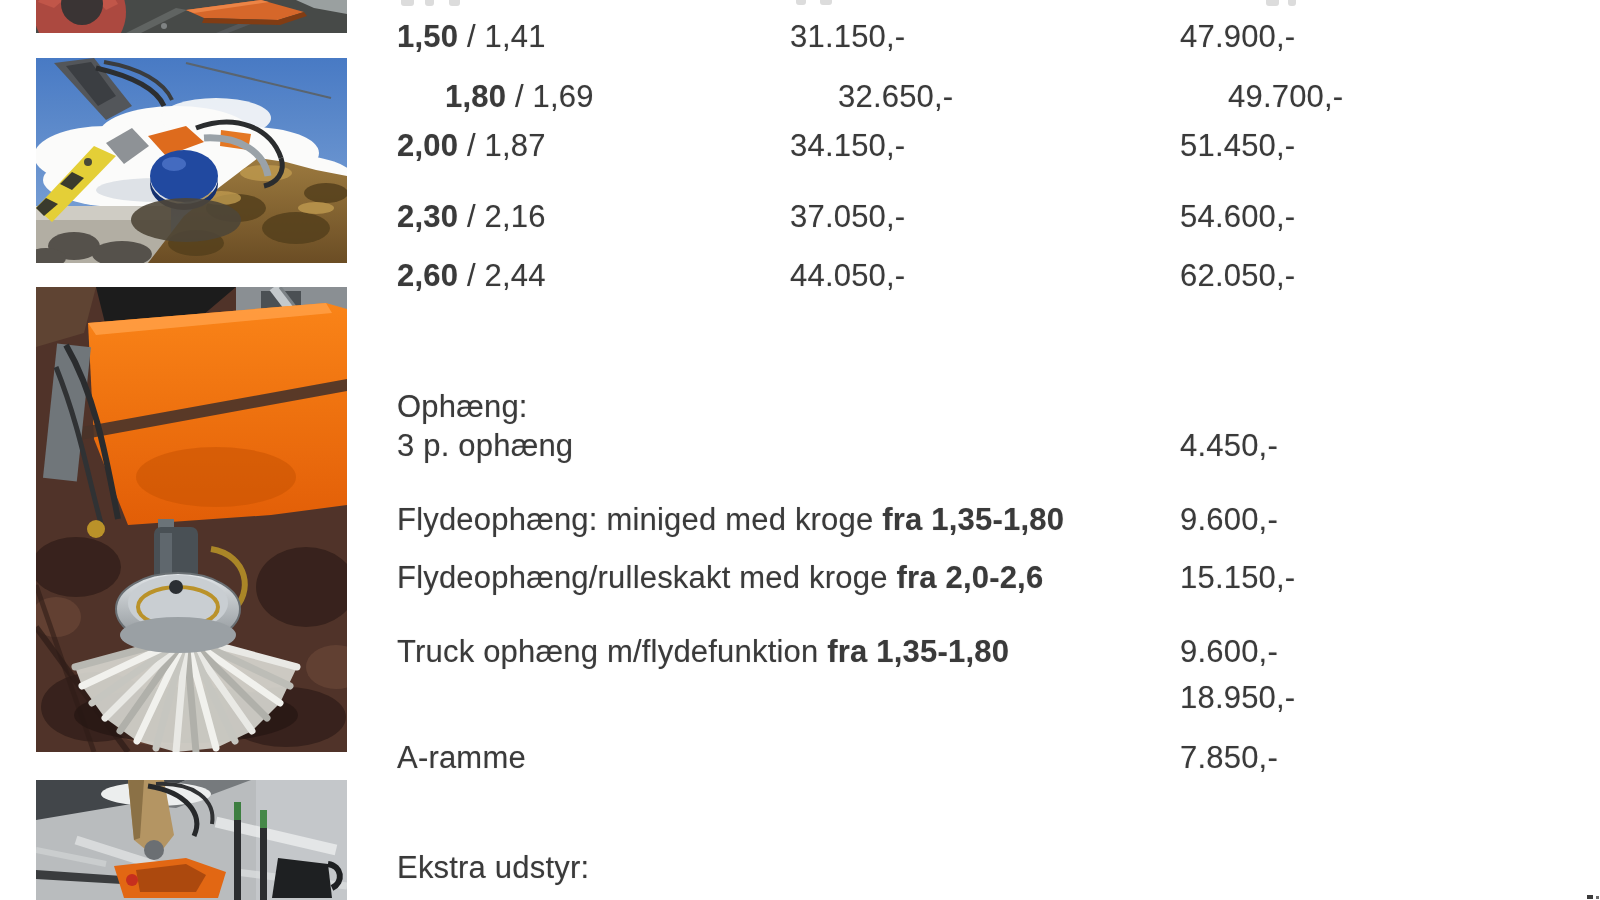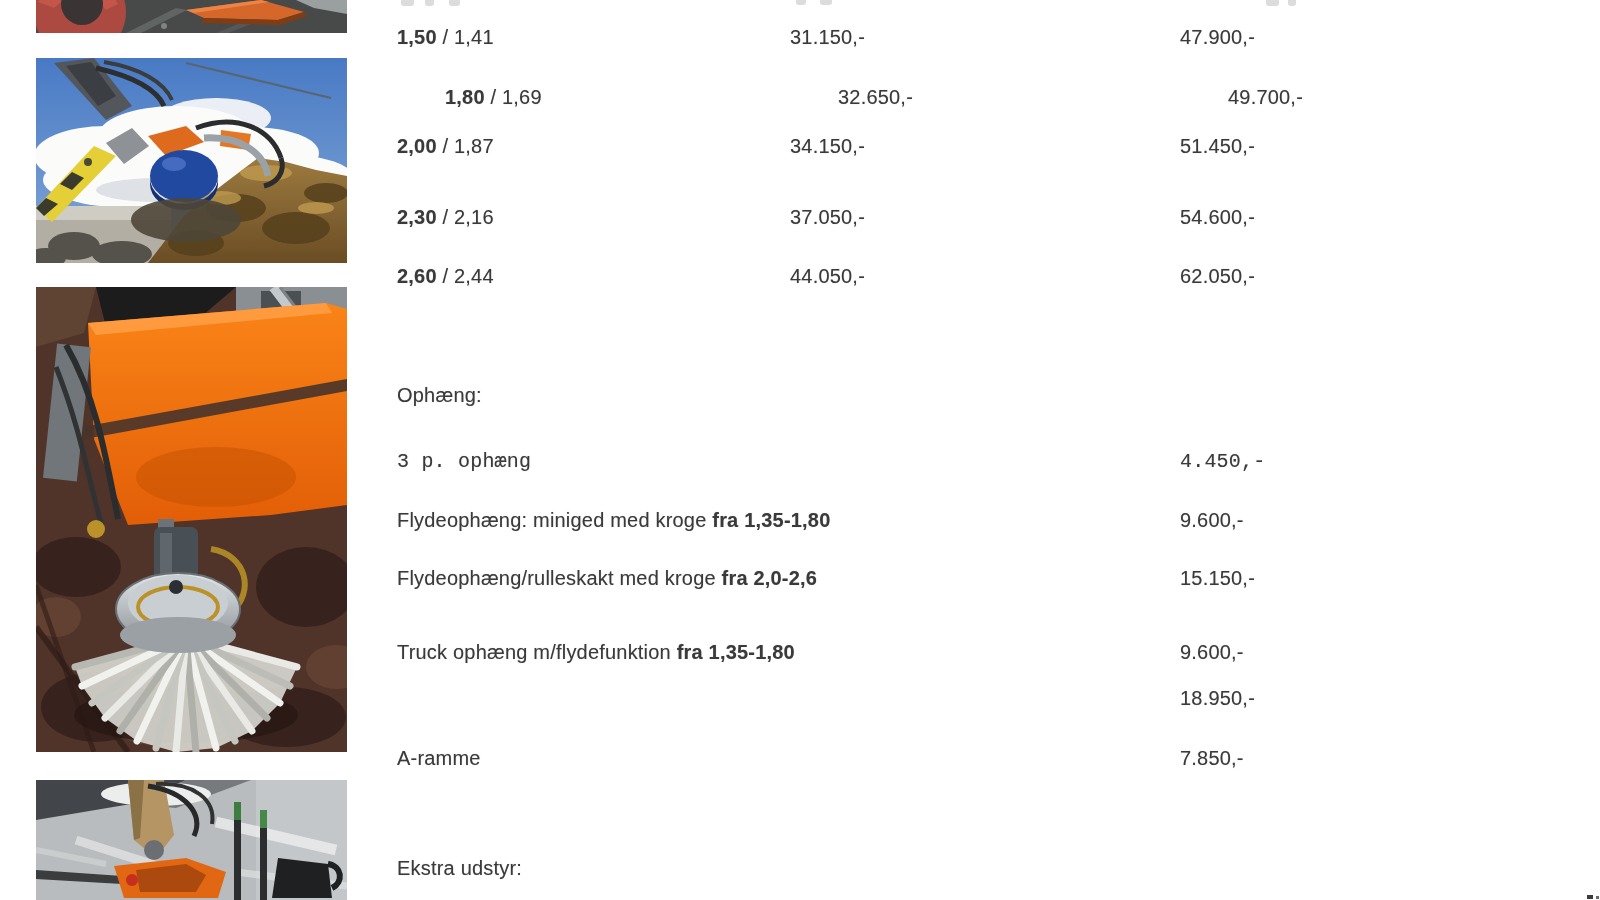--- a/index.html
+++ b/index.html
@@ -16,30 +16,30 @@
   
   .photo { position:absolute; left:36px; width:311px; overflow:hidden; background:#888; }
   .photo svg { display:block; width:100%; height:100%; filter:blur(0.7px) saturate(1.05); }
   .photo-1 { top:0;    height:33px;  }
   .photo-2 { top:58px;  height:205px; }
   .photo-3 { top:287px; height:465px; }
   .photo-4 { top:780px; height:120px; }
 
   
   .line { position:absolute; left:0; width:100%; height:44px; line-height:44px;
-          font-size:20px; letter-spacing:0.2px;
+          font-size:31px; letter-spacing:0.2px;
           text-shadow:0 0 1px rgba(58,58,58,0.35); }
   .c1 { position:absolute; left:397px; white-space:pre; }
   .c2 { position:absolute; left:790px; white-space:pre; }
   .c3 { position:absolute; left:1180px; white-space:pre; }
   .bold, .c1 b { font-weight:700; }
 
   .r0 { top:15px; }  .r1 { top:75px;margin-left:48px; }  .r2 { top:124px; } .r3 { top:195px; } .r4 { top:254px;padding-left:41px; }
-  .h-mounts { top:373px; }
-  .m0 { top:440px;font-family:Liberation Mono, monospace; } .m1 { top:498px; } .m2 { top:556px; }
+  .h-mounts { top:385px; }
+  .m0 { top:424px; } .m1 { top:498px; } .m2 { top:556px; }
   .m3 { top:630px; } .m4 { top:676px; } .m5 { top:736px; }
   .h-extras { top:846px; }
 
   
   .remnant { position:absolute; top:0; height:6px; background:#bfbfbf; opacity:0.55; border-radius:0 0 3px 3px; }
   .rem-a { left:401px;  width:13px; }
   .rem-b { left:425px;  width:9px;  }
   .rem-c { left:449px;  width:11px; }
   .rem-d { left:796px;  width:10px; height:5px; }
   .rem-e { left:820px;  width:12px; height:5px; }

